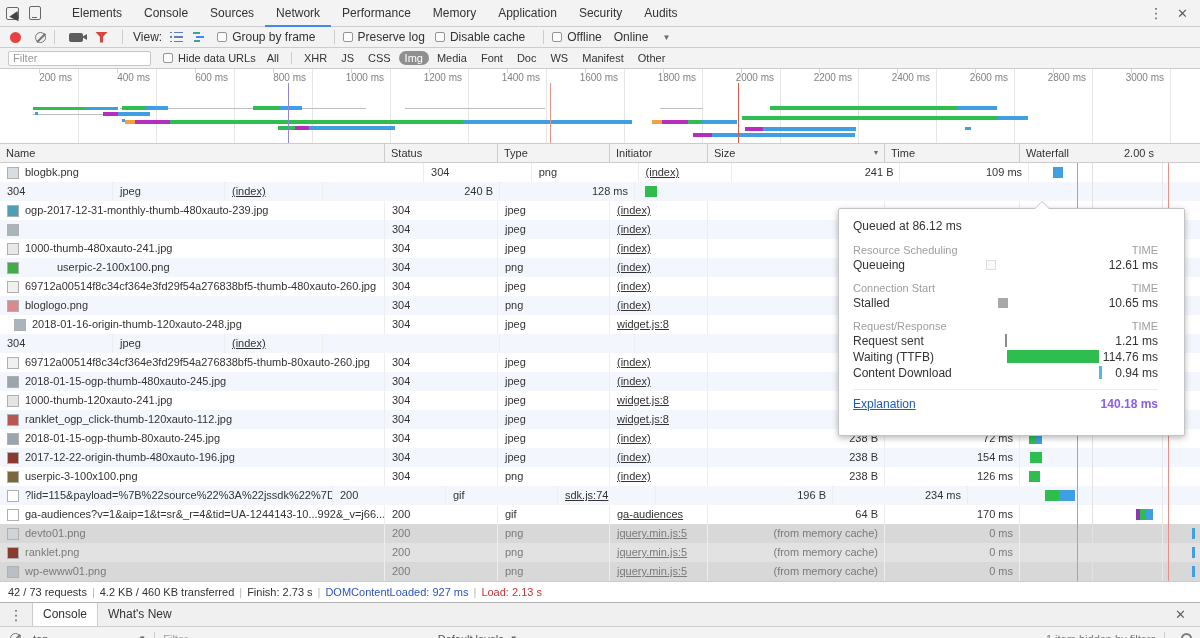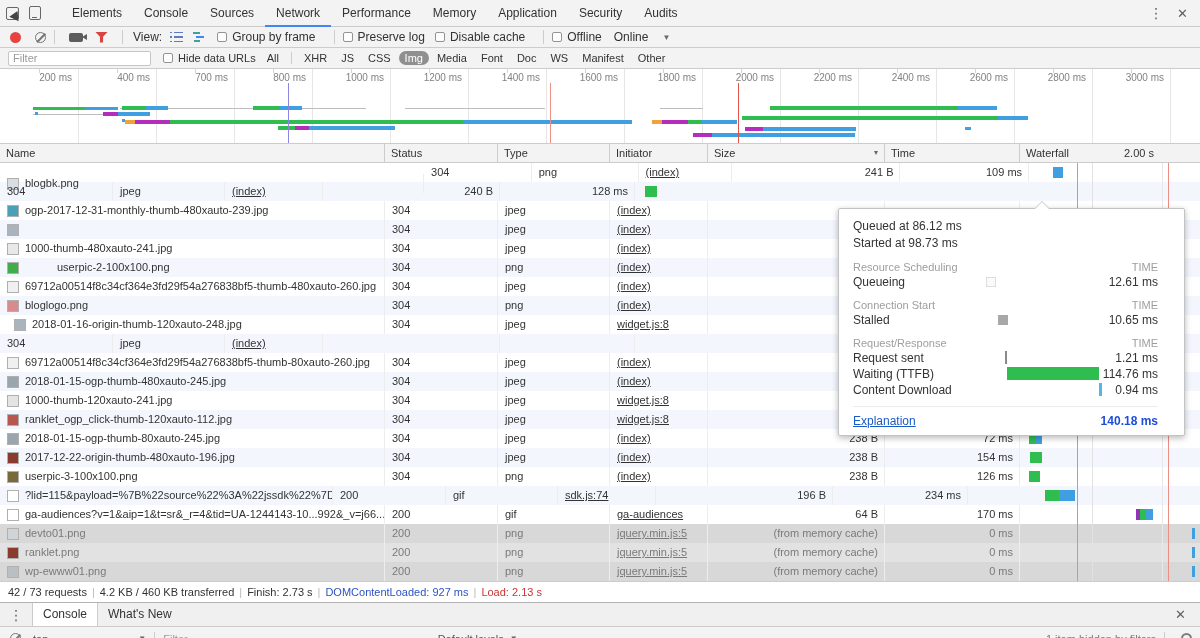--- a/index.html
+++ b/index.html
@@ -126,21 +126,21 @@
               border-bottom:7px solid #fff; filter:drop-shadow(0 -1px 0 #c3c3c3); }
   .tt-line { height:17px; line-height:17px; }
   .tt-sec-title { display:flex; justify-content:space-between; color:#9e9e9e;
                   font-size:11px; margin-top:8px; height:14px; line-height:14px; }
   .tt-row { position:relative; height:16px; line-height:16px; }
   .tt-row .val { position:absolute; right:0; top:0; }
   .tt-bar { position:absolute; top:2px; height:11px; }
   .tt-total { display:flex; justify-content:space-between; margin-top:8px;
               border-top:1px solid #ececec; padding-top:7px; }
   .tt-total a { color:#1a5bc4; text-decoration:underline; }
-  .tt-total b { color:#1d4ed8; }
+  .tt-total b { color:#8b5cf6; }
 </style>
 </head>
 <body>
 
 <div class="tabbar">
   <div class="tb-icons">
     <span class="inspect-ic"></span>
     <span class="device-ic"></span>
   </div>
   <div id="tabs">
@@ -226,21 +226,21 @@
 
 <div class="overview" id="overview">
     <div class="ov-grid" style="left: 78px;"></div>
     <div class="ov-tick" style="left: 39px;"></div>
     <div class="ov-label" style="left: 76px;">200 ms</div>
     <div class="ov-grid" style="left: 156px;"></div>
     <div class="ov-tick" style="left: 117px;"></div>
     <div class="ov-label" style="left: 154px;">400 ms</div>
     <div class="ov-grid" style="left: 234px;"></div>
     <div class="ov-tick" style="left: 195px;"></div>
-    <div class="ov-label" style="left: 232px;">700 ms</div>
+    <div class="ov-label" style="left: 232px;">600 ms</div>
     <div class="ov-grid" style="left: 312px;"></div>
     <div class="ov-tick" style="left: 273px;"></div>
     <div class="ov-label" style="left: 310px;">800 ms</div>
     <div class="ov-grid" style="left: 390px;"></div>
     <div class="ov-tick" style="left: 351px;"></div>
     <div class="ov-label" style="left: 388px;">1000 ms</div>
     <div class="ov-grid" style="left: 468px;"></div>
     <div class="ov-tick" style="left: 429px;"></div>
     <div class="ov-label" style="left: 466px;">1200 ms</div>
     <div class="ov-grid" style="left: 546px;"></div>
@@ -313,21 +313,21 @@
     <div class="th" style="width: 385px;">Name</div>
     <div class="th" style="width: 113px;">Status</div>
     <div class="th" style="width: 112px;">Type</div>
     <div class="th" style="width: 98px;">Initiator</div>
     <div class="th" style="width: 177px;">Size<div class="sort">▾</div></div>
     <div class="th" style="width: 135px;">Time</div>
     <div class="th" style="width: 180px; border-right: none;">Waterfall<div class="scale">2.00 s</div></div>
   </div>
 <div id="rows">
     <div class="row odd">
-      <div class="cell c-name" style="width: 446px; margin-top: 11px;">
+      <div class="cell c-name" style="width: 446px;">
         <div class="thumb" style="background: rgb(216, 221, 226);"></div>
         <div style="overflow: hidden;">blogbk.png</div>
       </div>
       <div class="cell c-left" style="width: 113px;">304</div>
       <div class="cell c-left" style="width: 112px;">png</div>
       <div class="cell c-left" style="width: 98px;"><span class="init-link">(index)</span></div>
       <div class="cell c-right" style="width: 177px;">241 B</div>
       <div class="cell c-right" style="width: 135px;">109 ms</div>
       <div class="cell c-wf" style="width: 180px;">
         <div class="wf-bar" style="left: 24px; width: 10px; background: rgb(63, 159, 224);"></div>
@@ -642,21 +642,20 @@
   <span class="strip-right">
     <span>1 item hidden by filters</span>
     <span class="vsep"></span>
     <span class="gear-ic"></span>
   </span>
 </div>
 
 <div class="tooltip">
   <span class="tt-caret"></span>
   <div class="tt-line">Queued at 86.12 ms</div>
-  <div class="tt-line">Started at 98.73 ms</div>
   <div id="ttSections">
       <div class="tt-sec-title">
         <div>Resource Scheduling</div>
         <div>TIME</div>
       </div>
       <div class="tt-row">
         <div>Queueing</div>
         <div class="tt-bar" style="left: 133px; width: 10px; border: 1px solid rgb(221, 221, 221); background: rgb(250, 250, 250); height: 10px; top: 3px;"></div>
         <div class="val">12.61 ms</div>
       </div>

